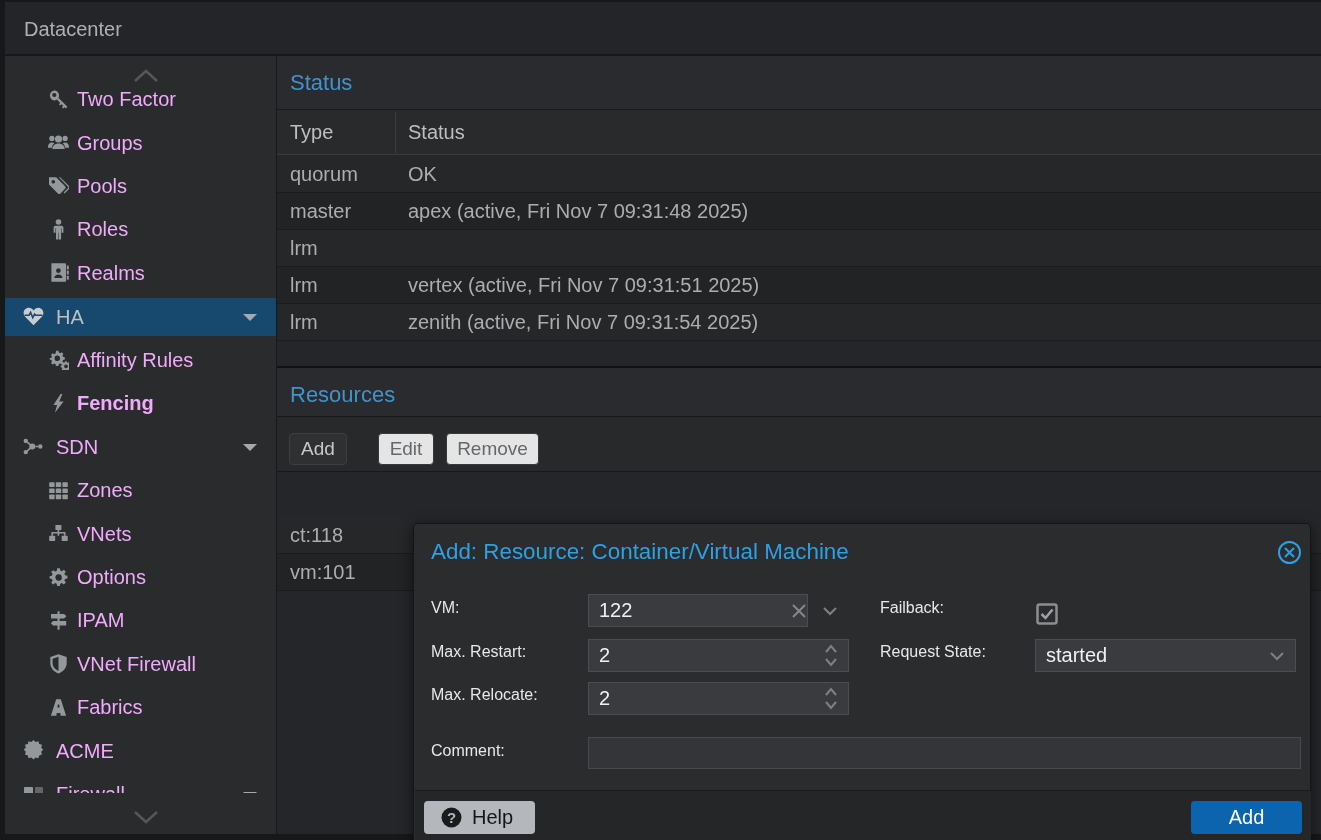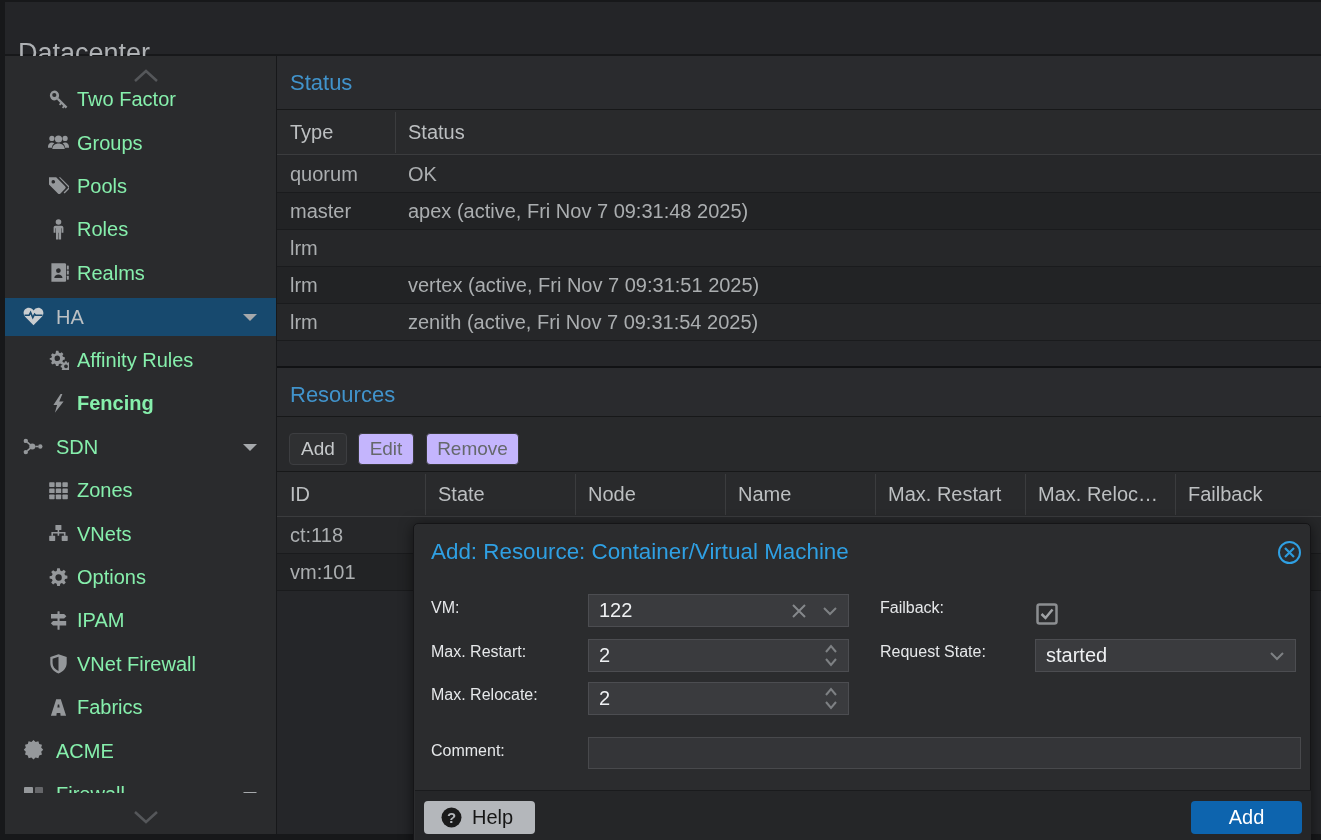--- a/index.html
+++ b/index.html
@@ -1,44 +1,44 @@
 <!DOCTYPE html>
 <html><head>
 <meta charset="utf-8">
 <style>
 * { margin:0; padding:0; box-sizing:border-box; }
 html,body { width:1321px; height:840px; background:#17181a; overflow:hidden;
   font-family:"Liberation Sans", sans-serif; }
 .abs { position:absolute; }
 #topband { left:5px; top:2px; width:1316px; height:52px; background:#242528; }
-#topband .t { position:absolute; left:13px; top:16px; font-size:27px; color:#aeb1b4;margin-top:20px; }
+#topband .t { position:absolute; left:19px; top:16px; font-size:20px; color:#aeb1b4; }
 #sidebar { left:5px; top:56px; width:271px; height:778px; background:#2a2b2d; }
 #treewrap { position:absolute; left:0; top:0; width:271px; height:737px; overflow:hidden; }
-.ti { position:absolute; left:0; width:271px; height:38px; display:flex; align-items:center; color:#86efac; font-size:20px; }
+.ti { position:absolute; left:0; width:271px; height:38px; display:flex; align-items:center; color:#f0abfc; font-size:20px; }
 .ti svg { position:absolute; }
 .ti .lbl1 { position:absolute; left:51px; }
 .ti .lbl2 { position:absolute; left:72px; }
 .ti.sel { background:#17496e; color:#bcc0c3; }
 .arrow { position:absolute; left:238px; top:16px; width:0; height:0;
   border-left:7px solid transparent; border-right:7px solid transparent; border-top:7px solid #a6a9ac; }
 #main { left:277px; top:56px; width:1044px; height:778px; background:#252629; }
 .ptitle { position:absolute; left:0; width:1044px; height:53px; background:#2a2b2e; border-bottom:1px solid #171819; }
 .ptitle span { position:absolute; left:13px; top:14px; color:#4193cb; font-size:22px; }
 .ghead { position:absolute; left:0; width:1044px; height:45px; background:#292a2c; border-bottom:1px solid #3b3c3e; }
 .ghead .hc { position:absolute; top:11px; font-size:20px; color:#bcbfc1; }
 .gvline { position:absolute; top:2px; height:41px; width:1px; background:#3b3c3e; }
 .grow { position:absolute; left:0; width:1044px; height:37px; border-bottom:1px solid #1a1b1d; font-size:20px; color:#abaeb0; }
 .grow .c { position:absolute; top:7px; }
 .odd { background:#262729; }
 .even { background:#222325; }
 
 #toolbar { position:absolute; left:0; top:361px; width:1044px; height:55px; background:#28292b; border-bottom:1px solid #171819; }
 .btn { position:absolute; top:16px; height:32px; background:#2f3032; border:1px solid #3d3e41;
   border-radius:4px; color:#c6c9cb; font-size:19px; text-align:center; line-height:30px; }
-.btn.dis { color:#65686b; border-color:#38393c; background:#c4b5fd; }
+.btn.dis { color:#65686b; border-color:#38393c; background:#e5e5e5;margin-left:20px; }
 
 #dlg { left:413px; top:523px; width:898px; height:330px; background:#2b2c2e;
   border:1px solid #151517; border-radius:5px; box-shadow:0 2px 14px rgba(0,0,0,0.55); }
 #dlg .title { position:absolute; left:17px; top:15px; color:#2fa0e3; font-size:22.4px; }
 .flabel { position:absolute; font-size:16px; color:#e6e8ea; }
 .field { position:absolute; background:#3a3b3e; border:1px solid #4c4d51; color:#eef0f2; font-size:20px; }
 .field .v { position:absolute; left:10px; top:4px; }
 #comment { background:#343538; border:1px solid #48494c; }
 #dfoot { position:absolute; left:1px; top:266px; width:896px; height:62px; background:#252628; border-top:1px solid #1a1b1d; }
 #helpbtn { position:absolute; left:9px; top:10px; width:111px; height:33px; background:#b4b7bb; border-radius:4px;
@@ -251,52 +251,37 @@
   <div class="abs" style="left:0;top:310px;width:1044px;height:2px;background:#111214"></div>
 
   <div class="ptitle" style="top:312px;height:49px">
       <span>Resources</span>
     </div>
   <div id="toolbar">
     <div class="btn" style="left:12px;width:58px">Add</div>
     <div class="btn dis" style="left:81px;width:56px">Edit</div>
     <div class="btn dis" style="left:149px;width:93px">Remove</div>
   </div>
-  <div class="ghead" style="top:416px">
-    <span class="hc" style="left:13px">ID</span>
-    <span class="hc" style="left:161px">State</span>
-    <span class="hc" style="left:311px">Node</span>
-    <span class="hc" style="left:461px">Name</span>
-    <span class="hc" style="left:611px">Max. Restart</span>
-    <span class="hc" style="left:761px">Max. Reloc…</span>
-    <span class="hc" style="left:911px">Failback</span>
-    <div class="gvline" style="left:148px"></div>
-    <div class="gvline" style="left:298px"></div>
-    <div class="gvline" style="left:448px"></div>
-    <div class="gvline" style="left:598px"></div>
-    <div class="gvline" style="left:748px"></div>
-    <div class="gvline" style="left:898px"></div>
-  </div>
   <div class="grow odd" style="top:461px">
       <span class="c" style="left:13px">ct:118</span>
     </div>
   <div class="grow even" style="top:498px">
       <span class="c" style="left:13px">vm:101</span>
     </div>
 </div>
 
 <div class="abs" id="dlg">
   <div class="title">Add: Resource: Container/Virtual Machine</div>
   <svg class="abs" style="left:863px;top:16px" width="25" height="25" viewBox="0 0 25 25">
     <circle cx="12.5" cy="12.5" r="10.5" stroke="#2fa0e3" stroke-width="2" fill="none"></circle>
     <path d="M8 8 L17 17 M17 8 L8 17" stroke="#2d9bdb" stroke-width="2.2"></path>
   </svg>
 
   <span class="flabel" style="left:17px;top:75px">VM:</span>
-  <div class="field" style="left:174px;top:70px;width:261px;height:33px">
+  <div class="field" style="left:174px;top:70px;width:220px;height:33px">
       <span class="v">122</span>
     <svg class="abs" style="left:202px;top:8px" width="16" height="16" viewBox="0 0 16 16">
         <path d="M2 2 L14 14 M14 2 L2 14" stroke="#85888b" stroke-width="2"></path>
       </svg>
     <svg class="abs" style="left:233px;top:11px" width="16" height="10" viewBox="0 0 16 10">
         <path d="M2 2 L8 8 L14 2" stroke="#7e8184" stroke-width="2" fill="none"></path>
       </svg>
   </div>
   <span class="flabel" style="left:466px;top:75px">Failback:</span>
   <svg class="abs" style="left:622px;top:79px" width="22" height="22" viewBox="0 0 22 22">

